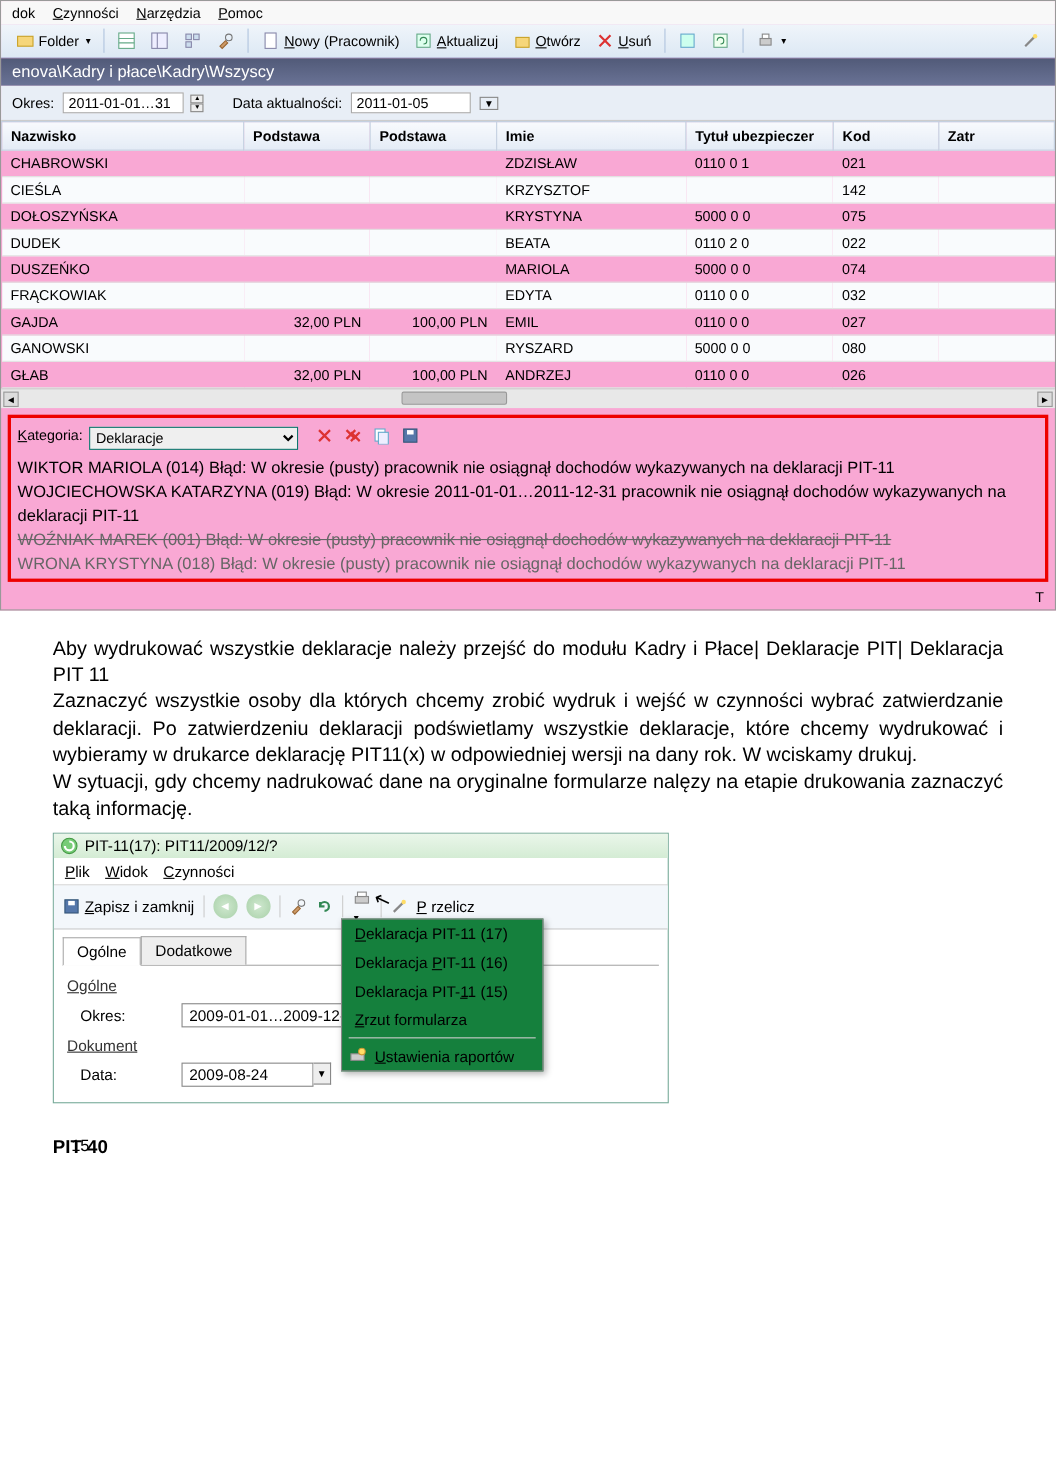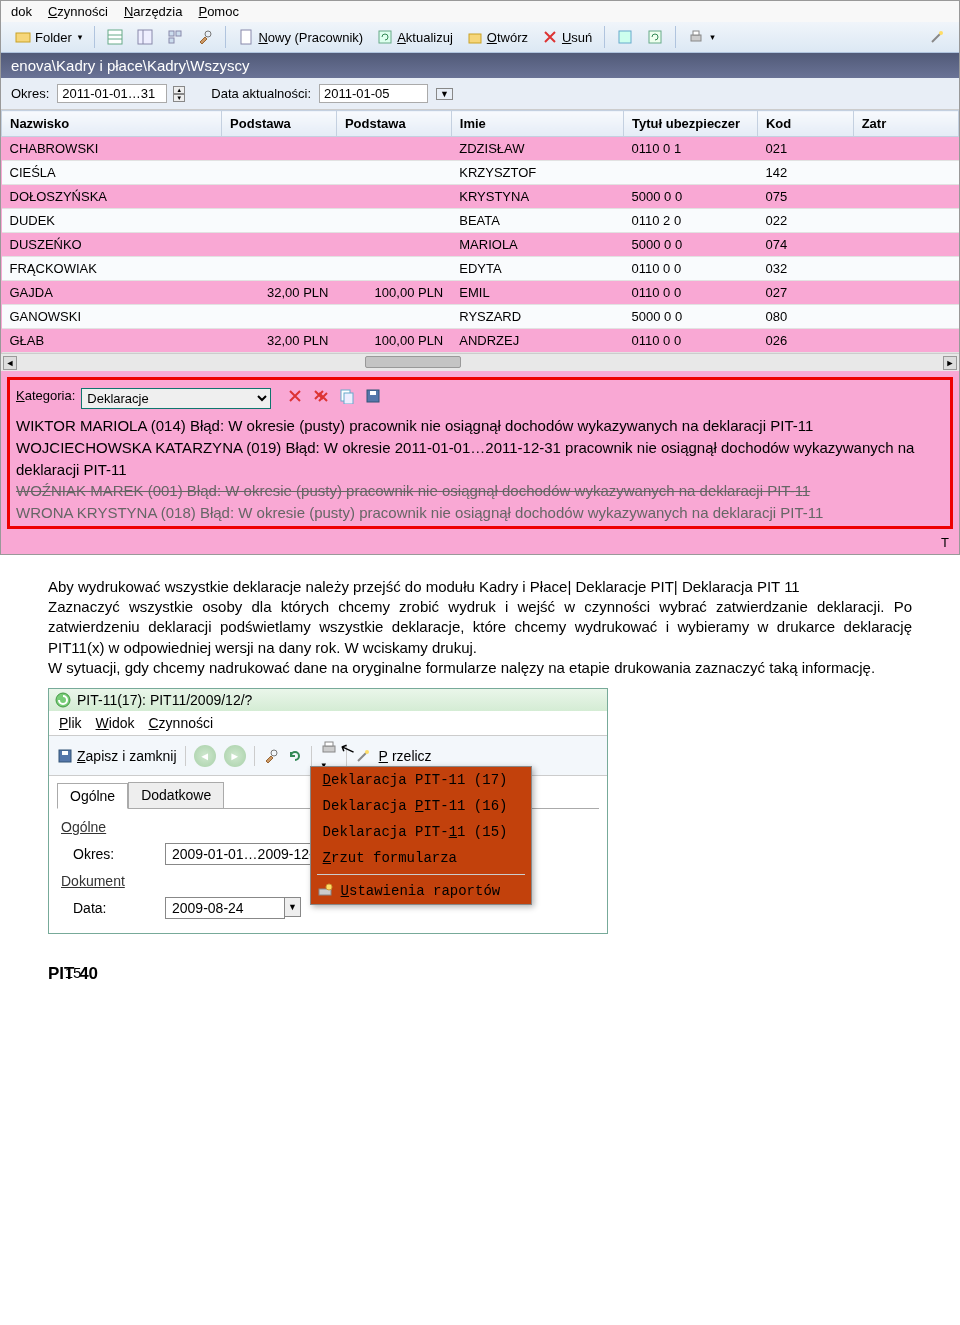--- a/index.html
+++ b/index.html
@@ -31,33 +31,33 @@
   .redbox { border: 3px solid #e00; margin: 6px; padding: 4px 6px 2px 6px; }
   .catbar { display: flex; gap: 6px; padding: 4px 0; }
   .catbar select { font-size: 13px; padding: 1px; width: 190px; border:1px solid #0f766e; }
   .cat-icons { display: flex; gap: 10px; margin-left: 10px; }
   .errlist { font-size: 15px; line-height: 1.45; padding-top: 2px; }
   .errlist .strike { text-decoration: line-through; color: #666; }
   .errlist .cut { color: #666; overflow:hidden; white-space:nowrap; text-overflow:clip;}
   .t-right { display:flex; justify-content:flex-end; padding:0 10px 4px 0; font-size:13px;}
   
   
-  .bodytext { padding: 22px 48px 10px 48px; font-size: 15px; line-height: 1.35; text-align: justify; font-family: Arial, sans-serif; }
+  .bodytext { padding: 22px 48px 10px 48px; font-size: 18px; line-height: 1.35; text-align: justify; font-family: Arial, sans-serif; }
   
   
   .app2wrap { padding: 0 48px; }
   .app2 { border: 1px solid #7a9; width: 560px; background:#fff; }
   .app2-title { display:flex; align-items:center; gap:6px; padding:3px 6px; background: linear-gradient(#eaf6ea,#d4ecd4); font-size:14px;}
   .app2-menu { display:flex; gap:14px; padding:4px 10px; font-size:14px; border-bottom:1px solid #ccc;}
   .app2-tb { display:flex; align-items:center; gap:8px; padding:4px 8px; background:#f3f7fb; border-bottom:1px solid #ccc;}
   .app2-tb .save { display:inline-flex; align-items:center; gap:4px; font-size:14px;}
   .nav-circle { width:22px; height:22px; border-radius:50%; background:radial-gradient(#cfe8cf,#a8d0a8); display:inline-flex; align-items:center; justify-content:center; font-size:11px; color:#fff;}
   .app2-tb-sep { width:1px; height:20px; background:#ccc;}
   .print-menu { position:relative; }
-  .popup { position:absolute; top:26px; left:-10px; background:#c2410c; border:1px solid #888; box-shadow:2px 2px 6px rgba(0,0,0,.3); width:222px; z-index:5;font-family:Liberation Mono, monospace;}
+  .popup { position:absolute; top:26px; left:-10px; background:#15803d; border:1px solid #888; box-shadow:2px 2px 6px rgba(0,0,0,.3); width:184px; z-index:5;}
   .popup-item { padding:5px 12px; font-size:14px; cursor:pointer;}
   .popup-sep { height:1px; background:#ccc; margin:3px 6px;}
   .popup-item.iconed { display:flex; align-items:center; gap:8px; padding-left:6px;}
   .cursor-arrow { position:absolute; top:-2px; left:20px; font-size:18px; color:#000; z-index:6; transform:rotate(-20deg);}
   
   .tabs { display:flex; padding:6px 8px 0 8px; gap:0;}
   .tab { padding:4px 12px; border:1px solid #aaa; border-bottom:none; font-size:14px; background:#eee;}
   .tab.active { background:#fff; border-bottom:1px solid #fff; position:relative; top:1px;}
   .tabbody { border-top:1px solid #aaa; margin:0 8px; padding:8px 0;}
   .fieldset-lbl { font-size:14px; padding:2px 4px; color:#333;}

